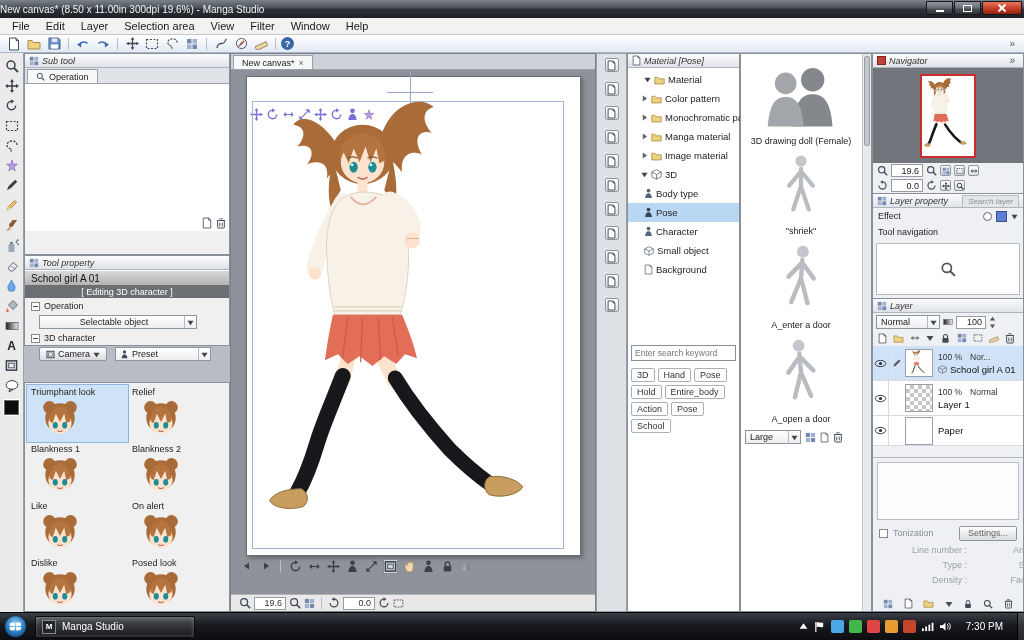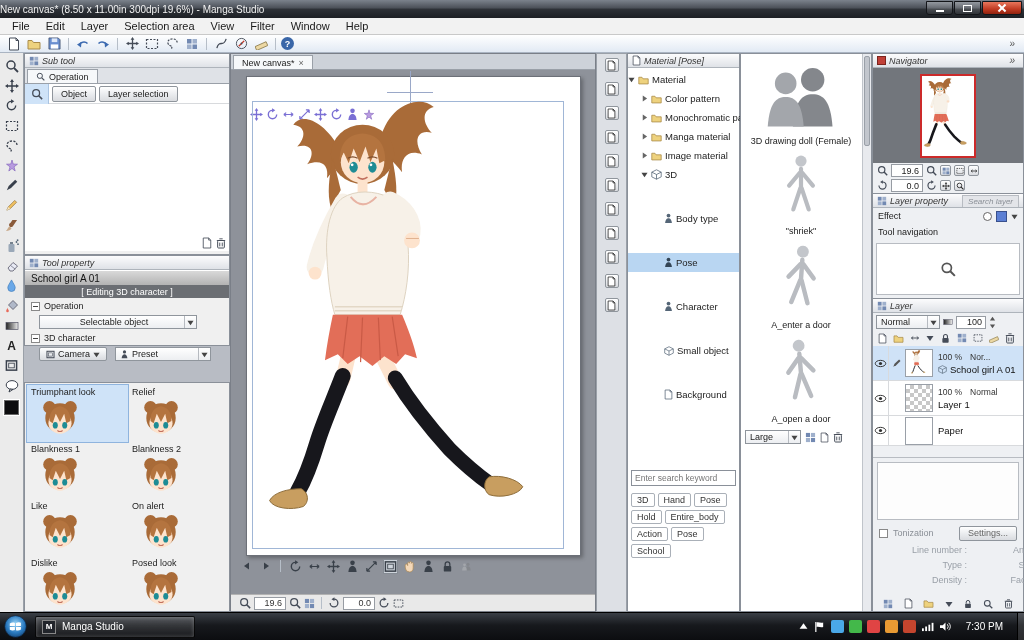--- a/index.html
+++ b/index.html
@@ -62,23 +62,23 @@
   #page{position:absolute;left:15px;top:6px;width:335px;height:480px;background:#fff;border:1px solid #6c7078;box-shadow:2px 2px 4px rgba(0,0,0,.3);}
   .mic{width:15px;height:15px;color:#7a6fd4;display:inline-flex;align-items:center;justify-content:center;}
   #cv-toolbar{position:absolute;left:0;top:503px;width:364px;height:18px;display:flex;align-items:center;gap:4px;padding-left:8px;color:#394049;}
   .cvt{width:15px;height:15px;display:flex;align-items:center;justify-content:center;}
   .cvt.pressed{background:#ced4db;border:1px solid #858b93;}
   #cv-status{position:absolute;left:0;bottom:0;width:364px;height:17px;background:#e9e9e9;border-top:1px solid #b2b2b2;display:flex;align-items:center;gap:3px;padding-left:8px;font-size:9px;color:#333;}
   
   #dock{left:596px;top:53px;width:31px;height:559px;background:#dde0e5;border:1px solid #9aa0a8;display:flex;flex-direction:column;align-items:center;padding-top:4px;gap:10px;}
   .dock-ic{width:14px;height:14px;}
   
-  .trow{height:19px;display:flex;align-items:center;gap:3px;padding-left:0;font-size:9.5px;color:#222;}
+  .trow{height:19px;display:flex;align-items:center;gap:3px;padding-left:16px;font-size:9.5px;color:#222;}
   .trow.sel{background:#b9d6f2;}
-  .ind1{padding-left:13px;} .ind2{padding-left:36px;margin-top:25px;}
+  .ind1{padding-left:13px;} .ind2{padding-left:16px;}
   #mat-search{margin:6px 3px 4px 3px;width:calc(100% - 6px);height:16px;border:1px solid #8a9099;font-size:8.5px;padding:0 3px;font-family:"Liberation Sans",sans-serif;color:#333;}
   #tags{display:flex;flex-wrap:wrap;gap:3px;padding:3px;}
   .tag{border:1px solid #aab0b8;border-radius:2px;background:#fff;font-size:9px;height:14px;display:inline-flex;align-items:center;padding:0 5px;color:#333;}
   .mat-item{padding-top:6px;text-align:center;}
   .mat-label{font-size:9px;color:#222;margin-top:2px;}
   #mat-scroll{position:absolute;right:0;top:0;width:9px;height:100%;background:#e8eaee;border-left:1px solid #c0c4ca;}
   #mat-scroll .thumb{position:absolute;left:1px;top:2px;width:6px;height:90px;background:#c2c6cd;border:1px solid #9aa0a8;border-radius:2px;}
   
   #nav-thumb-area{height:95px;background:#72767c;display:flex;align-items:center;justify-content:center;}
   #nav-thumb{width:56px;height:84px;background:#fff;border:2px solid #cc2a2a;display:flex;align-items:center;justify-content:center;overflow:hidden;}
@@ -535,31 +535,20 @@
     <div class="tabstrip">
       <div class="tab">
         <span class="ic">
             <svg width="9" height="9">
               <use href="#i-mag"></use>
             </svg>
           </span>
         <span>Operation</span>
       </div>
     </div>
-    <div id="subtool-row">
-      <div id="subtool-selcell">
-        <span class="ic">
-            <svg width="12" height="12">
-              <use href="#i-mag"></use>
-            </svg>
-          </span>
-      </div>
-      <span class="btn3" style="height:16px;margin-left:3px;padding:0 8px;">Object</span>
-      <span class="btn3" style="height:16px;margin-left:3px;padding:0 8px;">Layer selection</span>
-    </div>
     <div style="height:147px;background:#fff;position:relative;">
       <div style="position:absolute;right:3px;bottom:2px;display:flex;gap:4px;">
         <span class="ic">
             <svg width="10" height="12">
               <use href="#i-page"></use>
             </svg>
           </span>
         <span class="ic">
             <svg width="10" height="12">
               <use href="#i-trash"></use>

